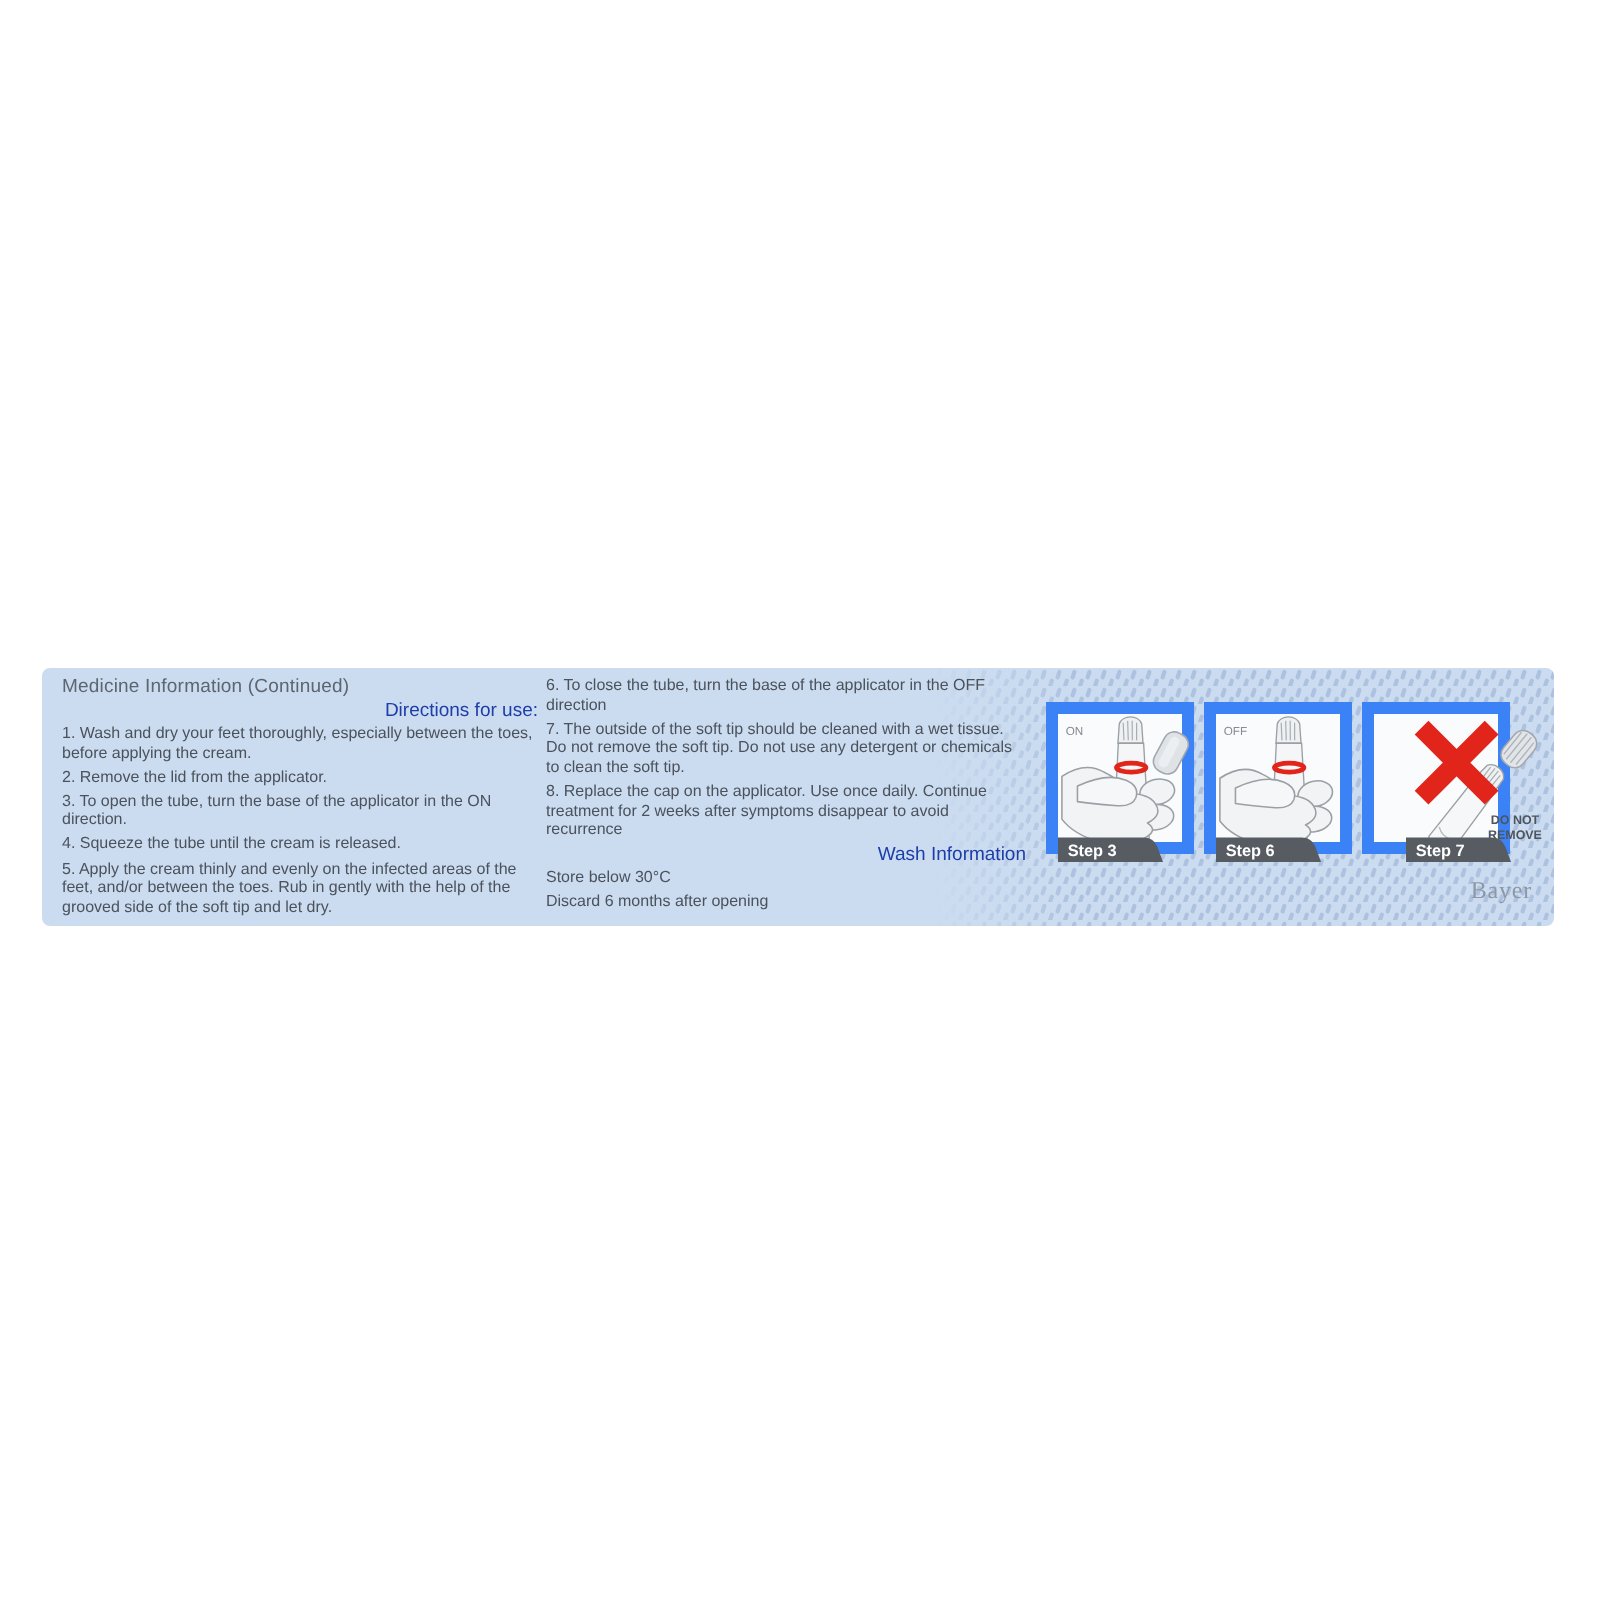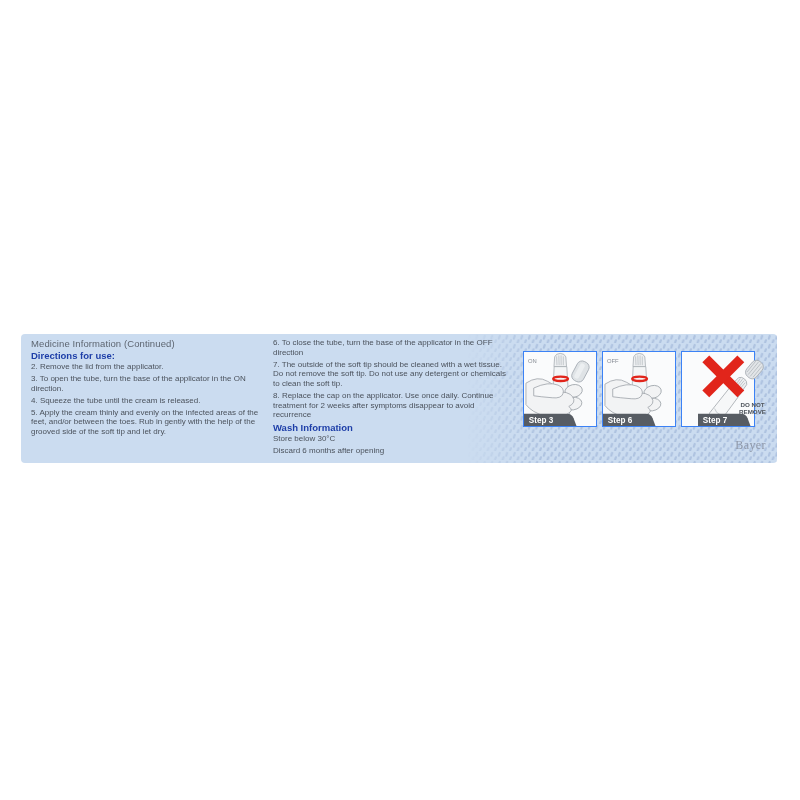--- a/index.html
+++ b/index.html
@@ -17,27 +17,27 @@
   .col{
     position:absolute;top:4px;z-index:2;color:#4b525c;font-size:8px;line-height:9.6px;
   }
   .col-left{left:10px;width:238px;}
   .col-mid{left:252px;width:240px;}
   .panel-heading{
     font-size:9.5px;line-height:11px;color:#5d6570;margin:0 0 1px 0;font-weight:normal;
     letter-spacing:0.1px;
   }
   .blue-title{
-    font-size:9.5px;line-height:11px;color:#1d3ea8;font-weight:bold;margin:0 0 1px 0;
+    font-size:9.5px;line-height:11px;color:#1d3ea8;font-weight:normal;margin:0 0 1px 0;text-align:right;
   }
   .step-text{margin:0 0 2.5px 0;}
   .other-title{margin-top:1px;}
   .diagram{
     position:absolute;top:17px;width:74px;height:76px;z-index:2;
-    background:#fafbfc;border:1px solid #3b82f6;box-sizing:border-box;
+    background:#fafbfc;border:6px solid #3b82f6;box-sizing:border-box;
   }
   .diagram svg{display:block;width:72px;height:74px;}
   .d1{left:502px;} .d2{left:581px;} .d3{left:660px;padding-left:16px;}
   .brand{
     position:absolute;right:11px;top:104px;z-index:2;
     font-family:"Liberation Serif", serif;font-size:12px;color:#8e97a8;letter-spacing:0.4px;
   }
   .svg-label{font-family:"Liberation Sans", sans-serif;}
 </style>
 </head>
@@ -59,20 +59,21 @@
       <mask id="fademask">
         <rect x="0" y="0" width="310" height="129" fill="url(#fade)"></rect>
       </mask>
     </defs>
     <rect x="0" y="0" width="310" height="129" fill="url(#dots)" mask="url(#fademask)" opacity="0.85"></rect>
   </svg>
 
   <div class="col col-left">
     <h1 class="panel-heading">Medicine Information (Continued)</h1>
     <h2 class="blue-title">Directions for use:</h2>
+    <p class="step-text">1. Wash and dry your feet thoroughly, especially between the toes, before applying the cream.</p>
     <p class="step-text">2. Remove the lid from the applicator.</p>
     <p class="step-text">3. To open the tube, turn the base of the applicator in the ON direction.</p>
     <p class="step-text">4. Squeeze the tube until the cream is released.</p>
     <p class="step-text">5. Apply the cream thinly and evenly on the infected areas of the feet, and/or between the toes. Rub in gently with the help of the grooved side of the soft tip and let dry.</p>
   </div>
 
   <div class="col col-mid">
     <p class="step-text">6. To close the tube, turn the base of the applicator in the OFF direction</p>
     <p class="step-text">7. The outside of the soft tip should be cleaned with a wet tissue. Do not remove the soft tip. Do not use any detergent or chemicals to clean the soft tip.</p>
     <p class="step-text">8. Replace the cap on the applicator. Use once daily. Continue treatment for 2 weeks after symptoms disappear to avoid recurrence</p>

